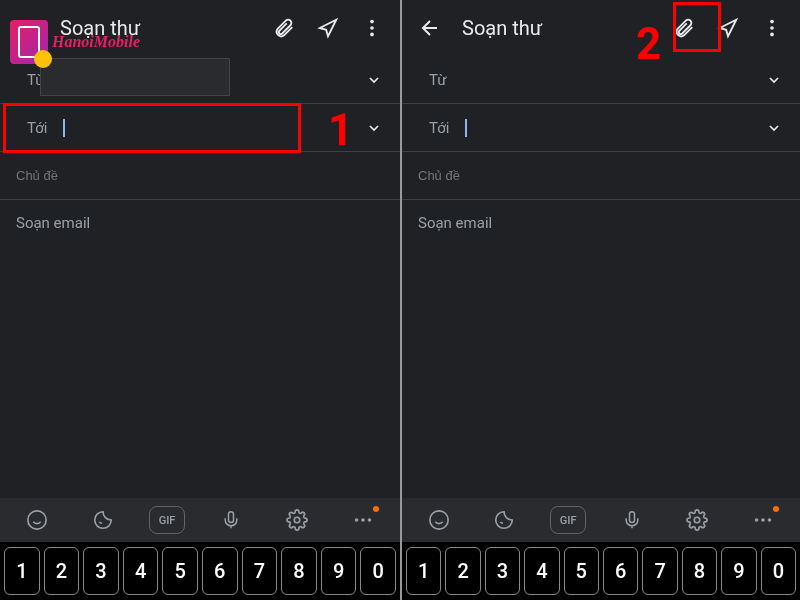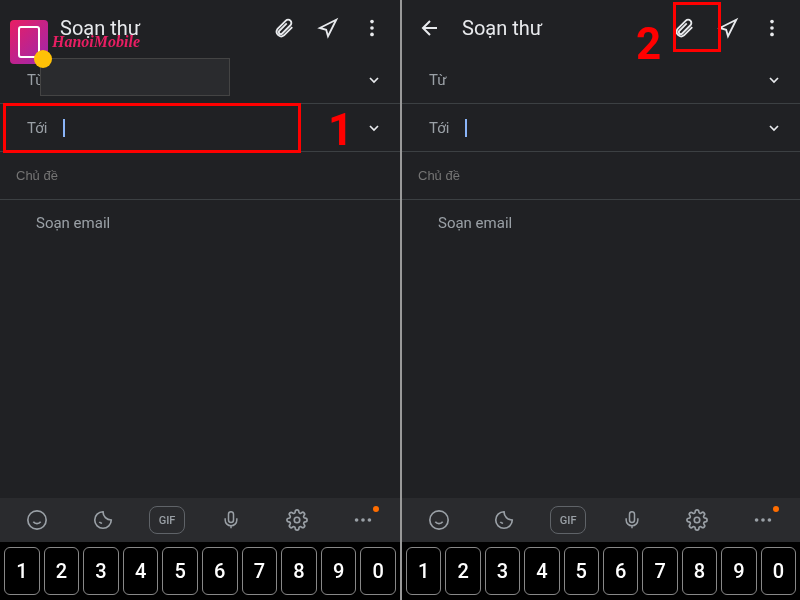--- a/index.html
+++ b/index.html
@@ -75,21 +75,20 @@
     }
     .cursor-line {
       width: 1.5px;
       height: 18px;
       background: #8ab4f8;
       margin-left: 6px;
     }
     .body-area {
       flex: 1;
       padding: 14px 16px;
-      margin-left: 20px;
     }
     .body-placeholder {
       color: #9aa0a6;
       font-size: 15px;
     }
     .kb-toolbar {
       height: 44px;
       background: #2a2b2e;
       display: flex;
       align-items: center;

